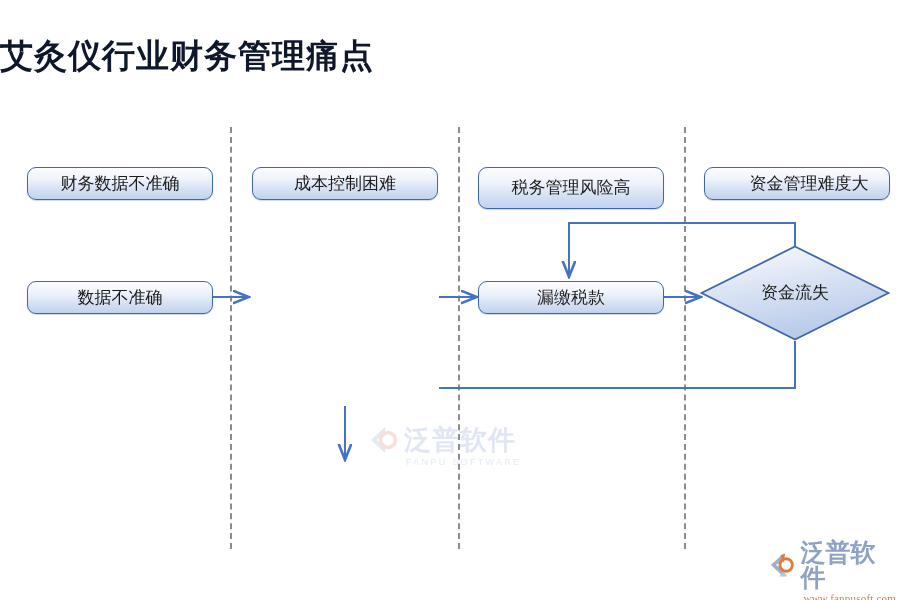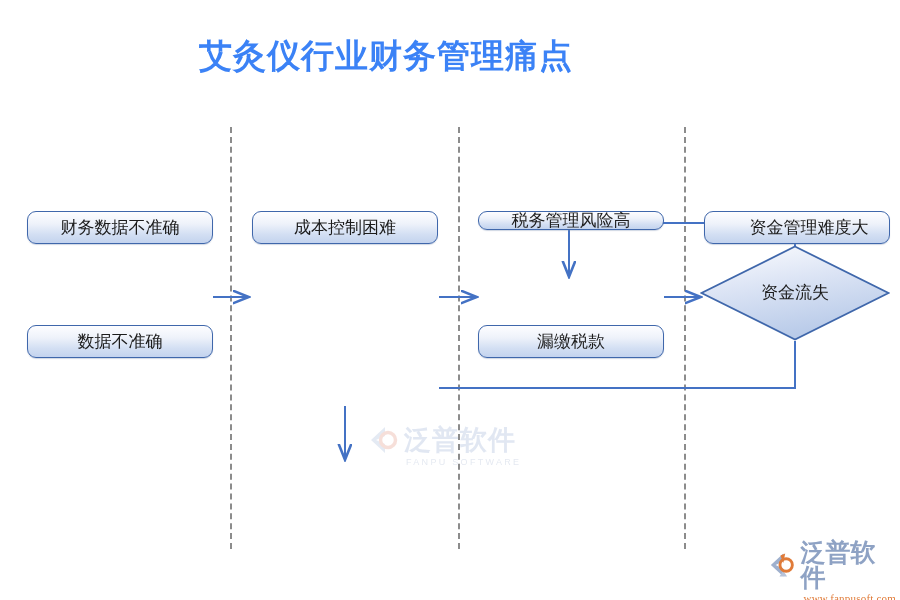--- a/index.html
+++ b/index.html
@@ -14,24 +14,23 @@
     position: relative;
     width: 900px; height: 600px;
     background: #ffffff;
   }
 
   
   #title {
     position: absolute;
     left: 0; top: 34px;
     width: 772px;
-    text-align: center;
     font-size: 33px;
     font-weight: bold;
-    color: #3b82f6;
+    color: #0f172a;
     letter-spacing: 1px;
     font-family: "Liberation Serif", "DejaVu Serif", serif;
   }
 
   
   .wm-center {
     position: absolute;
     left: 368px; top: 425px;
     width: 175px;
     pointer-events: none;
@@ -79,21 +78,20 @@
     border: 1.6px solid #3f67ab;
     border-radius: 9px;
     background: linear-gradient(to bottom, #fdfdff 0%, #eef2fa 38%, #d3dff3 72%, #c3d3ee 100%);
     display: flex; align-items: center; justify-content: center;
     color: #1c1c1c;
     font-size: 17px;
     font-family: "Liberation Serif", "DejaVu Serif", serif;
     box-shadow: 0 1px 1px rgba(120,140,175,.35);
     text-align: center;
     line-height: 1.15;
-    margin-top: 44px;
   }
 
   
   .diamond-wrap {
     position: absolute;
   }
   .diamond-wrap svg { display: block; }
   .diamond-label {
     position: absolute;
     left: 0; top: 0; width: 100%; height: 100%;
@@ -162,21 +160,21 @@
 
     <path d="M795,246 L795,223 L569,223 L569,276" fill="none" stroke="#4472c4" stroke-width="2" marker-end="url(#ah)"></path>
 
     <path d="M439,388 L795,388 L795,341" fill="none" stroke="#4472c4" stroke-width="2"></path>
 
     <line x1="345" y1="406" x2="345" y2="459" stroke="#4472c4" stroke-width="2" marker-end="url(#ah)"></line>
   </svg>
 
   <div class="node" style="left:27px;  top:167px; width:186px; height:33px;">财务数据不准确</div>
   <div class="node" style="left:252px; top:167px; width:186px; height:33px;">成本控制困难</div>
-  <div class="node" style="left:478px; top:167px; width:186px; height:19px;">税务管理风险高</div>
+  <div class="node" style="left:478px; top:167px; width:186px; height:42px;">税务管理风险高</div>
   <div class="node" style="left:704px; top:167px; width:186px; height:33px;padding-left:24px;">资金管理难度大</div>
 
   <div class="node" style="left:27px;  top:281px; width:186px; height:33px;">数据不准确</div>
   <div class="node" style="left:478px; top:281px; width:186px; height:33px;">漏缴税款</div>
 
   <div class="diamond-wrap" style="left:700px; top:245px; width:190px; height:96px;">
     <svg width="190" height="96" viewBox="0 0 190 96">
       <defs>
         <linearGradient id="dg" x1="0" y1="0" x2="0.35" y2="1">
           <stop offset="0%" stop-color="#fdfdff"></stop>

